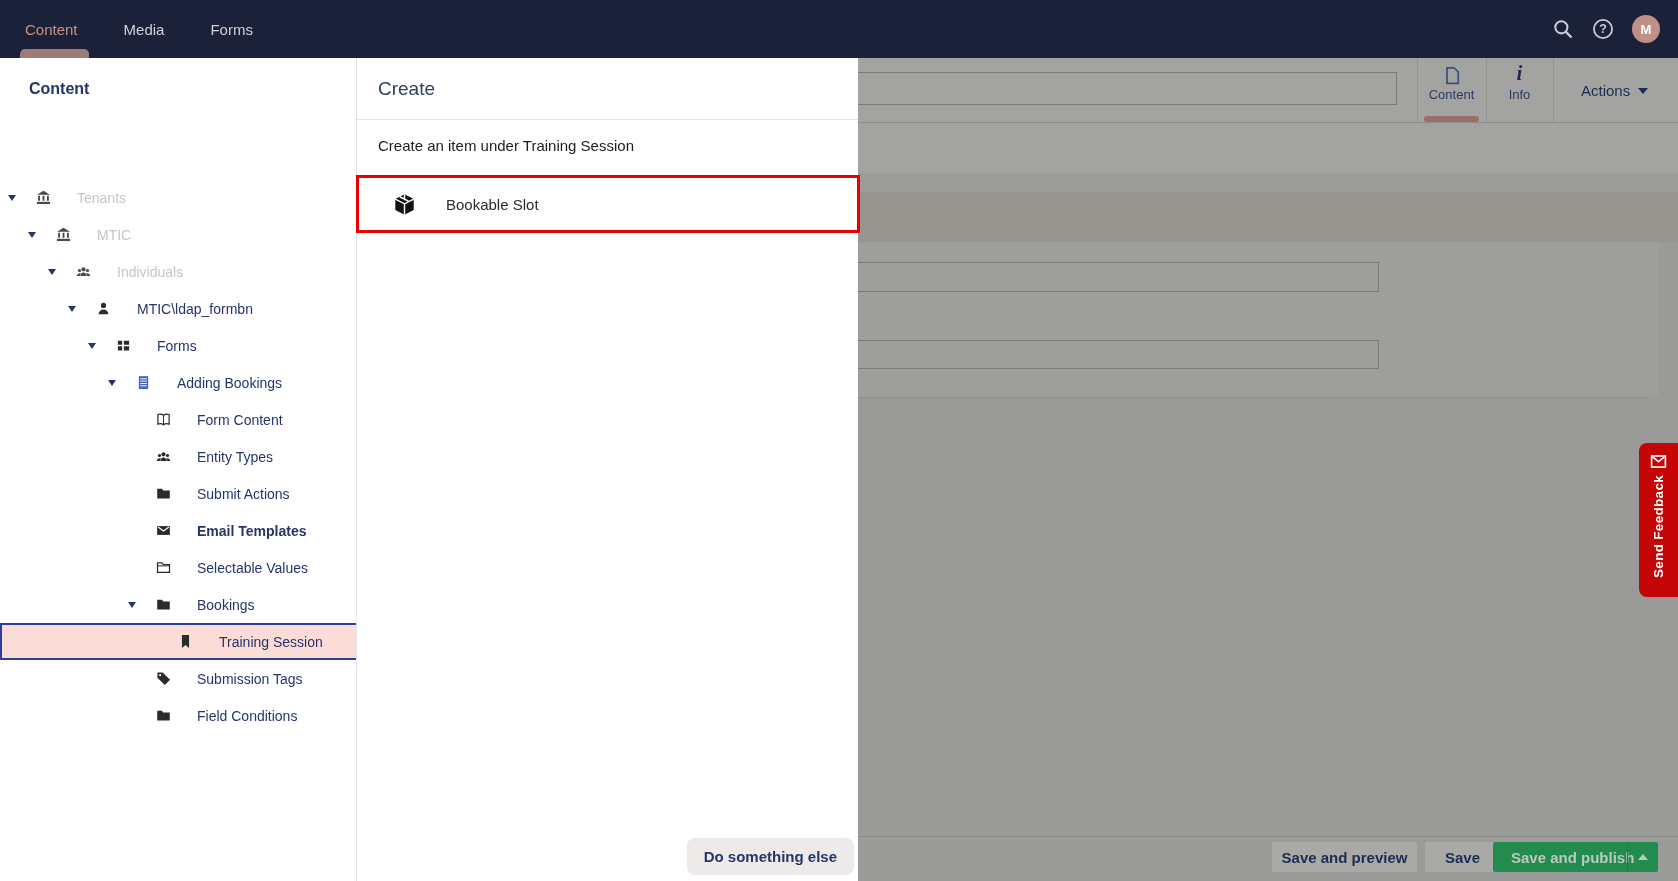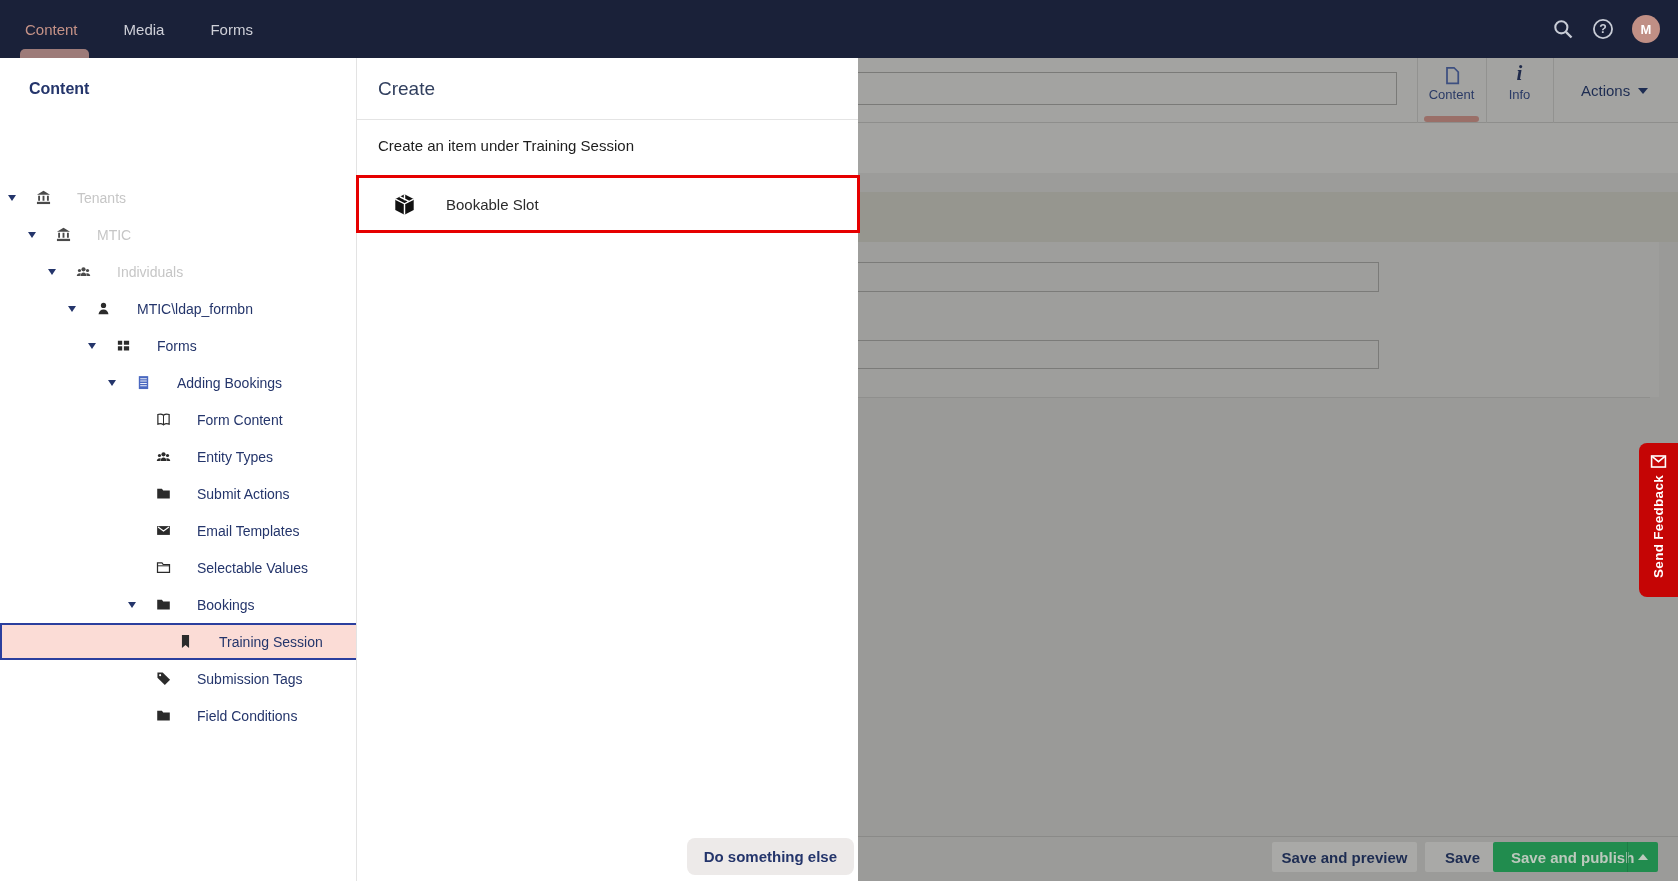--- a/index.html
+++ b/index.html
@@ -256,21 +256,21 @@
         </div>
         <div class="tree-row" style="padding-left: 128px;">
           <span class="t-caret"></span>
           <span class="t-icon">
             <svg viewBox="0 0 16 16" fill="currentColor">
               <path d="M1.3 2.8h5l1.4 1.9h7V13.4H1.3z"></path>
             </svg>
           </span>
           <span class="t-label">Submit Actions</span>
         </div>
-        <div class="tree-row" style="padding-left: 128px;">
+        <div class="tree-row" style="padding-left: 128px; font-weight: bold;">
           <span class="t-caret"></span>
           <span class="t-icon">
             <svg viewBox="0 0 16 16">
               <path d="M1.2 3.3h13.6v9.4H1.2z" fill="currentColor"></path>
               <path d="M2.2 4.3L8 8.6l5.8-4.3" fill="none" stroke="#fff" stroke-width="1.2"></path>
             </svg>
           </span>
           <span class="t-label">Email Templates</span>
         </div>
         <div class="tree-row" style="padding-left: 128px;">

